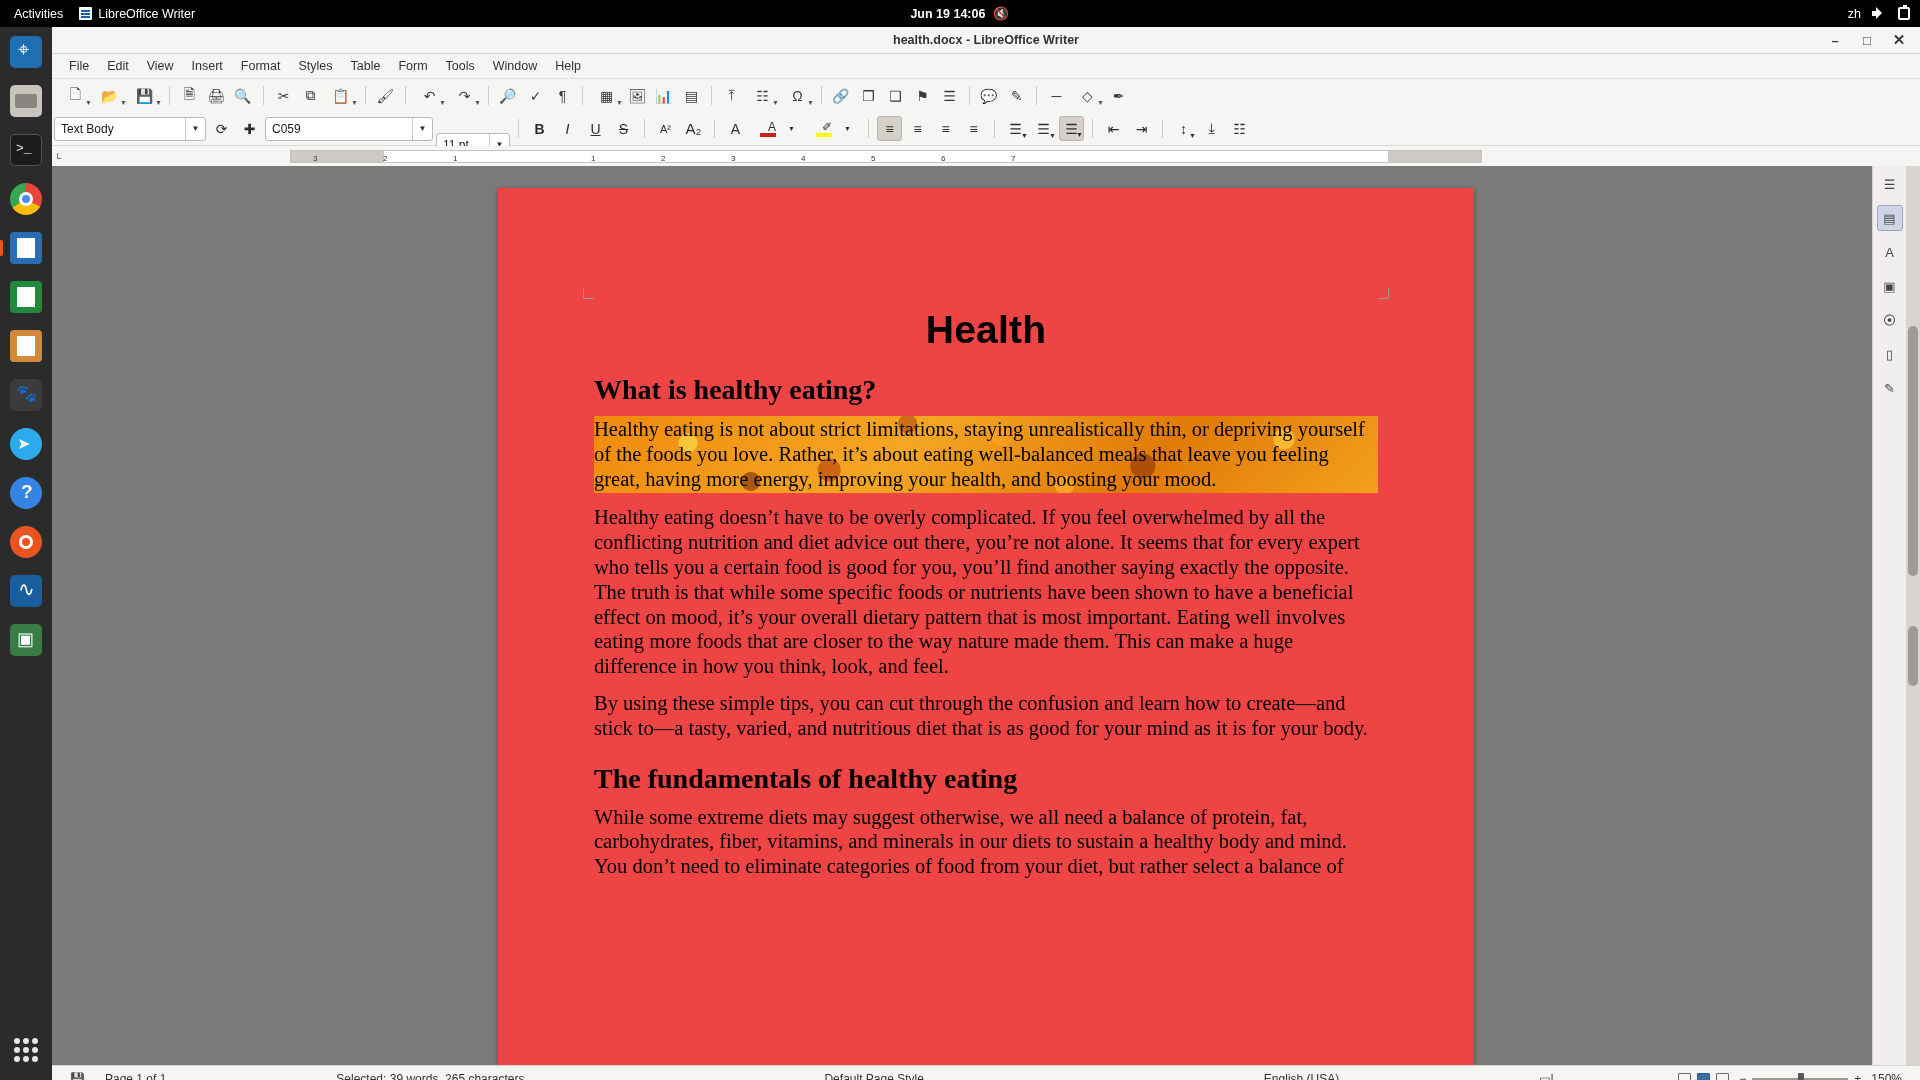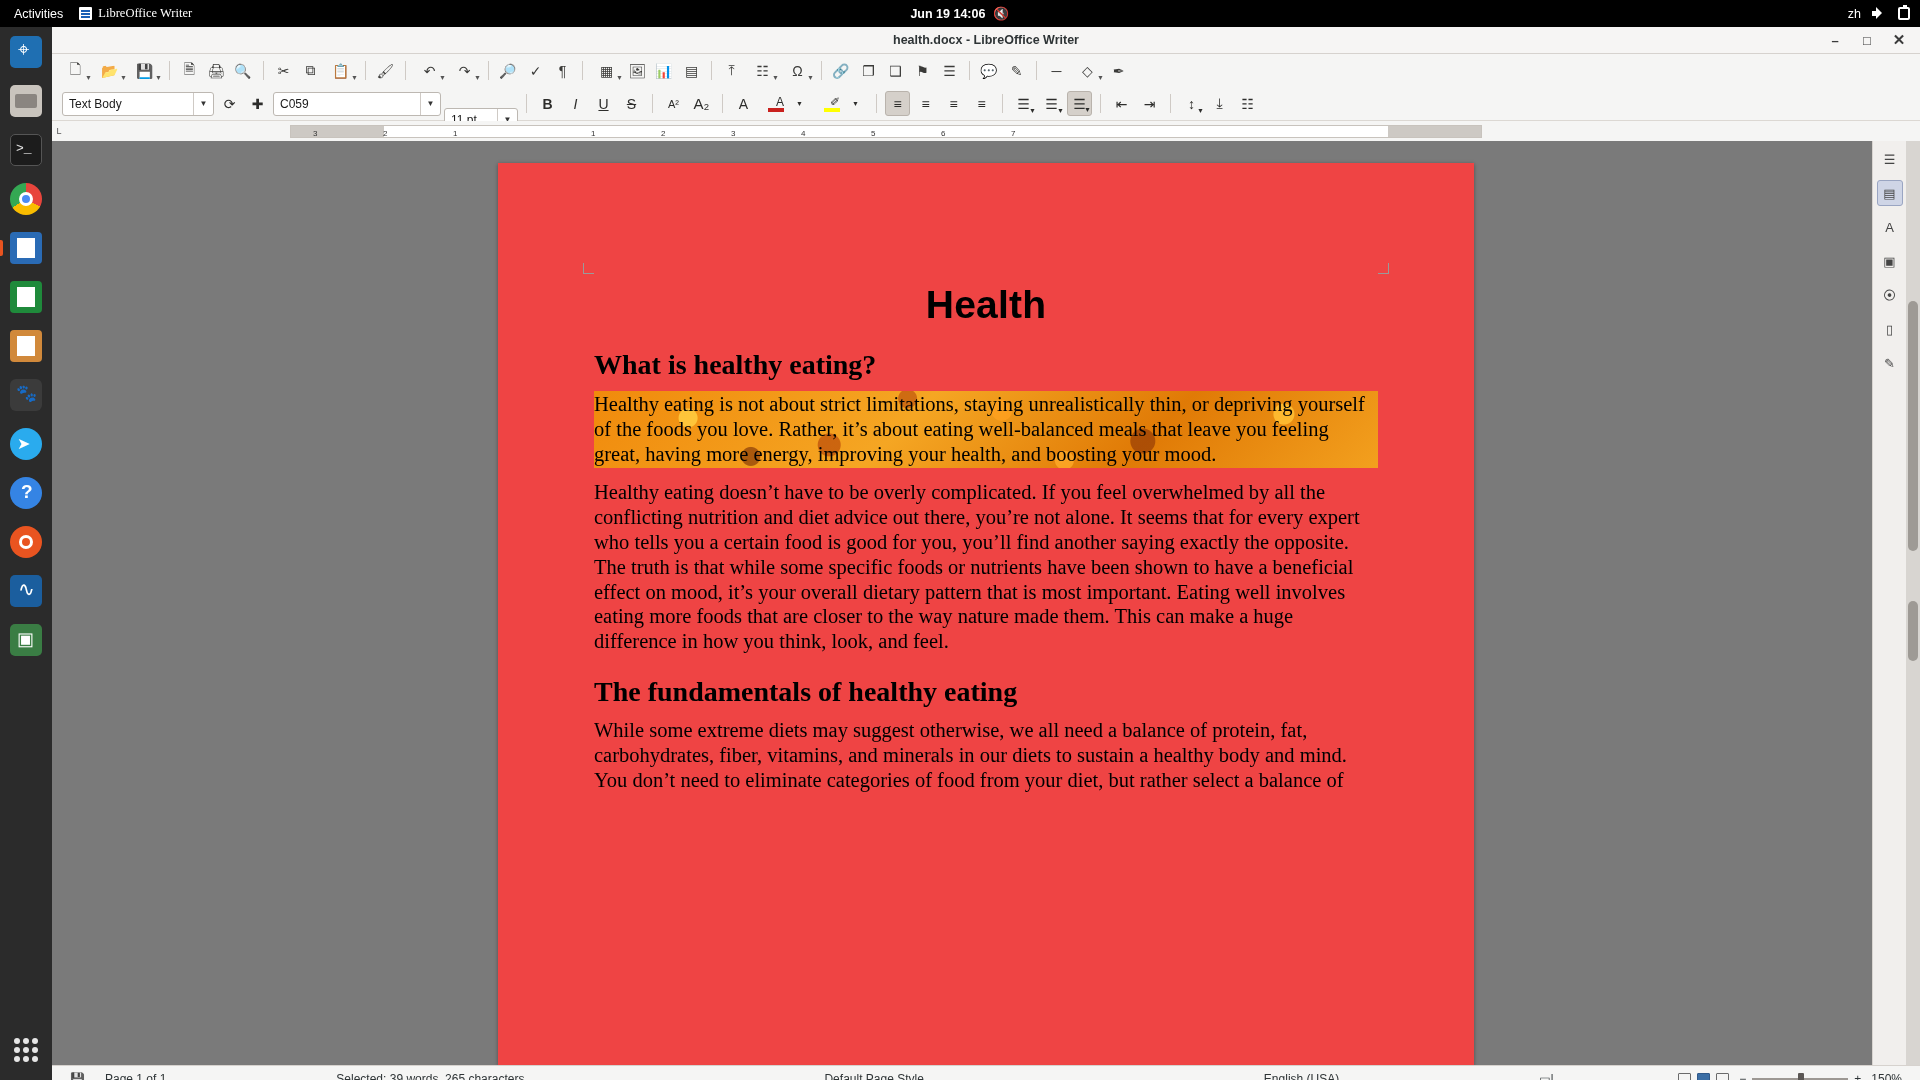--- a/index.html
+++ b/index.html
@@ -13,21 +13,21 @@
   #app { position: relative; width: 1920px; height: 1080px; }
 
   
   .topbar {
     position: absolute; top: 0; left: 0; width: 1920px; height: 27px;
     background: #000000; color: #ffffff;
     display: flex; align-items: center;
     font-size: 12.5px;
   }
   .topbar .activities { padding: 0 12px 0 14px; font-weight: 400; }
-  .topbar .appname { display: flex; align-items: center; gap: 6px; padding-left: 4px; font-family: Liberation Serif, serif; }
+  .topbar .appname { display: flex; align-items: center; gap: 6px; padding-left: 4px; }
   .topbar .appicon {
     width: 13px; height: 13px; background: #ffffff; border-radius: 1px;
     position: relative;
   }
   .topbar .appicon:after {
     content: ""; position: absolute; left: 2px; top: 3px; width: 9px; height: 1.5px;
     background: #1a5fb4; box-shadow: 0 3px 0 #1a5fb4, 0 6px 0 #1a5fb4;
   }
   .topbar .clock {
     position: absolute; left: 50%; transform: translateX(-50%);
@@ -135,21 +135,21 @@
   .tb-sep { width: 1px; height: 19px; background: #cfcac5; margin: 0 5px; }
   .tbtn {
     width: 25px; height: 25px; display: flex; align-items: center; justify-content: center;
     font-size: 14px; color: #3a3a38; border-radius: 3px; position: relative;
   }
   .tbtn .caret { font-size: 7px; position: absolute; right: 0px; bottom: 2px; color: #555; }
   .tbtn.wide { width: 33px; }
 
   
   .fmtbar {
-    height: 34px; display: flex; align-items: center; gap: 3px; padding: 0 10px;
+    height: 34px; display: flex; align-items: center; gap: 3px; padding: 0 2px;
     background: #f5f5f4; border-bottom: 1px solid #dcd8d3;
   }
   .combo {
     height: 24px; background: #fff; border: 1px solid #bdb8b2; border-radius: 3px;
     display: flex; align-items: center; font-size: 12px; color: #1a1a1a;
     padding: 0 0 0 6px;
   }
   .combo .val { flex: 1; overflow: hidden; white-space: nowrap; }
   .combo .arrow {
     width: 20px; height: 22px; display: flex; align-items: center; justify-content: center;
@@ -327,20 +327,33 @@
 
     <div class="titlebar">
       <span>health.docx - LibreOffice Writer</span>
       <div class="winbtns">
         <span class="winbtn">–</span>
         <span class="winbtn">□</span>
         <span class="winbtn close">✕</span>
       </div>
     </div>
 
+    <div class="menubar">
+      <span>File</span>
+      <span>Edit</span>
+      <span>View</span>
+      <span>Insert</span>
+      <span>Format</span>
+      <span>Styles</span>
+      <span>Table</span>
+      <span>Form</span>
+      <span>Tools</span>
+      <span>Window</span>
+      <span>Help</span>
+    </div>
 
     <div class="toolbar">
       <div class="tbtn wide">
           <span>🗋</span>
           <span class="caret">▼</span>
         </div>
       <div class="tbtn wide">
           <span>📂</span>
           <span class="caret">▼</span>
         </div>
@@ -545,20 +558,21 @@
 
     <div class="docarea">
       <div class="page">
         <span class="crop-tl"></span>
         <span class="crop-tr"></span>
         <div class="content">
           <h1 class="doc-title">Health</h1>
           <h2 class="doc-h2">What is healthy eating?</h2>
           <p class="doc-p highlighted">Healthy eating is not about strict limitations, staying unrealistically thin, or depriving yourself of the foods you love. Rather, it’s about eating well-balanced meals that leave you feeling great, having more energy, improving your health, and boosting your mood.</p>
           <p class="doc-p">Healthy eating doesn’t have to be overly complicated. If you feel overwhelmed by all the conflicting nutrition and diet advice out there, you’re not alone. It seems that for every expert who tells you a certain food is good for you, you’ll find another saying exactly the opposite. The truth is that while some specific foods or nutrients have been shown to have a beneficial effect on mood, it’s your overall dietary pattern that is most important. Eating well involves eating more foods that are closer to the way nature made them. This can make a huge difference in how you think, look, and feel.</p>
+          <p class="doc-p">By using these simple tips, you can cut through the confusion and learn how to create—and stick to—a tasty, varied, and nutritious diet that is as good for your mind as it is for your body.</p>
           <h2 class="doc-h2">The fundamentals of healthy eating</h2>
           <p class="doc-p">While some extreme diets may suggest otherwise, we all need a balance of protein, fat, carbohydrates, fiber, vitamins, and minerals in our diets to sustain a healthy body and mind. You don’t need to eliminate categories of food from your diet, but rather select a balance of</p>
         </div>
       </div>
 
       <div class="rsidebar">
         <div class="rs-btn">☰</div>
         <div class="rs-btn sel">▤</div>
         <div class="rs-btn">A</div>
         <div class="rs-btn">▣</div>

